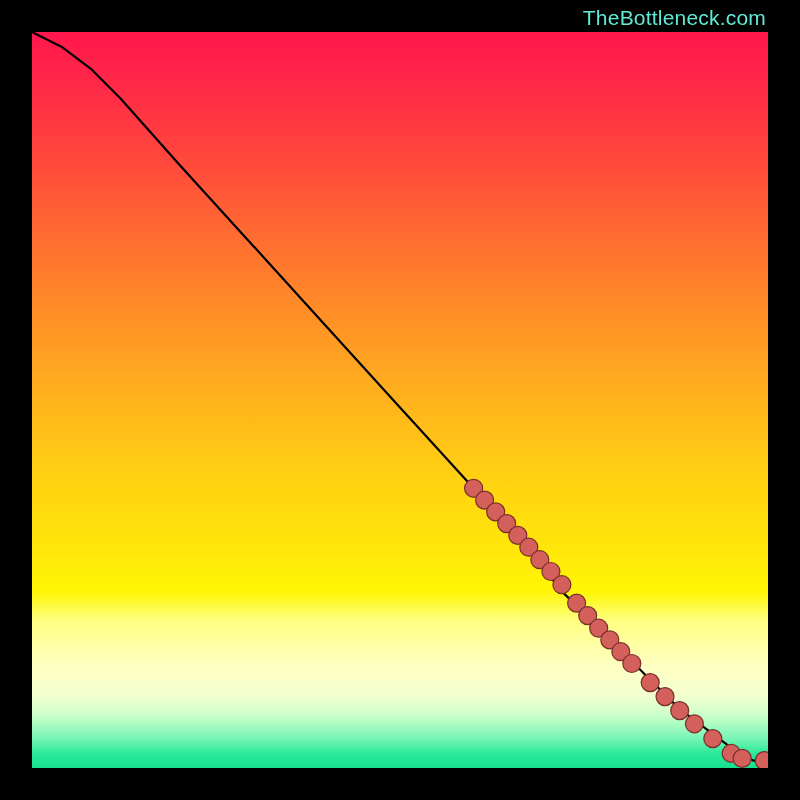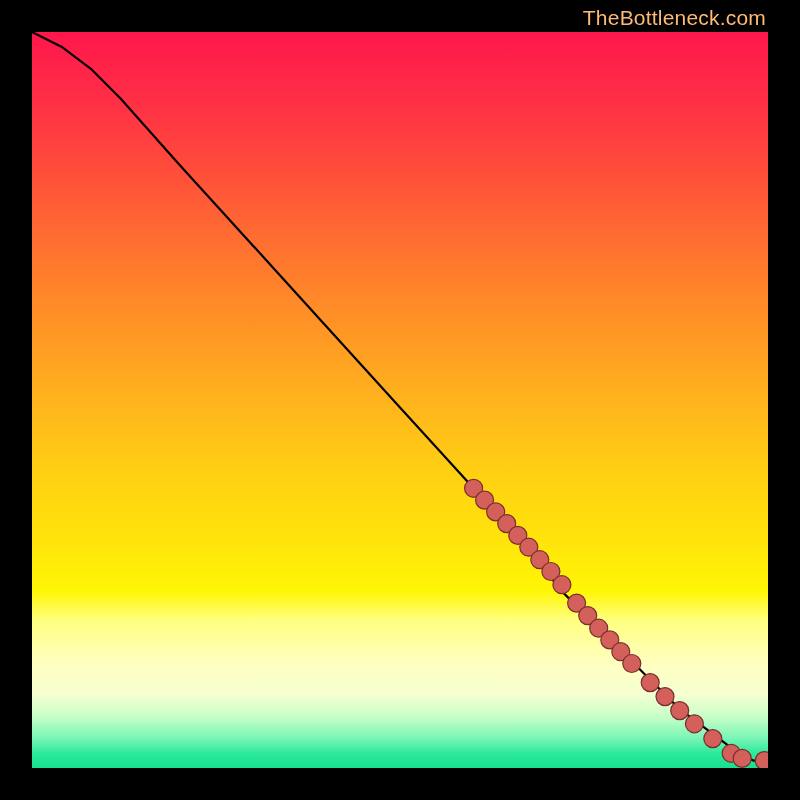--- a/index.html
+++ b/index.html
@@ -44,21 +44,21 @@
       #c8ffc8 93%,
       #78f5b6 96%,
       #2ce99a 98%,
       #17e08f 100%
     );
   }
   .watermark {
     position: absolute;
     top: 6px;
     right: 34px;
-    color: #fdba74;
+    color: #5eead4;
     font-size: 21px;
     letter-spacing: 0.2px;
     font-weight: 400;
   }
   svg.curve {
     position: absolute;
     inset: 0;
   }
   .marker {
     fill: #d4605b;

